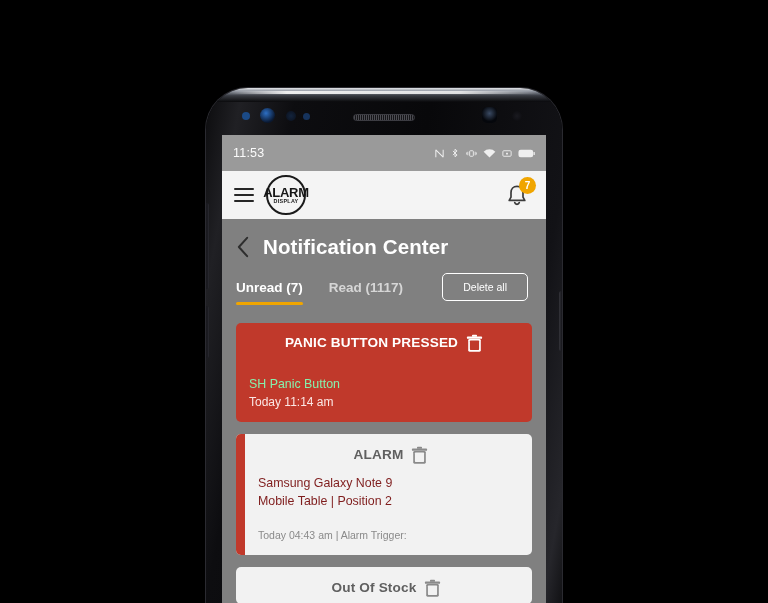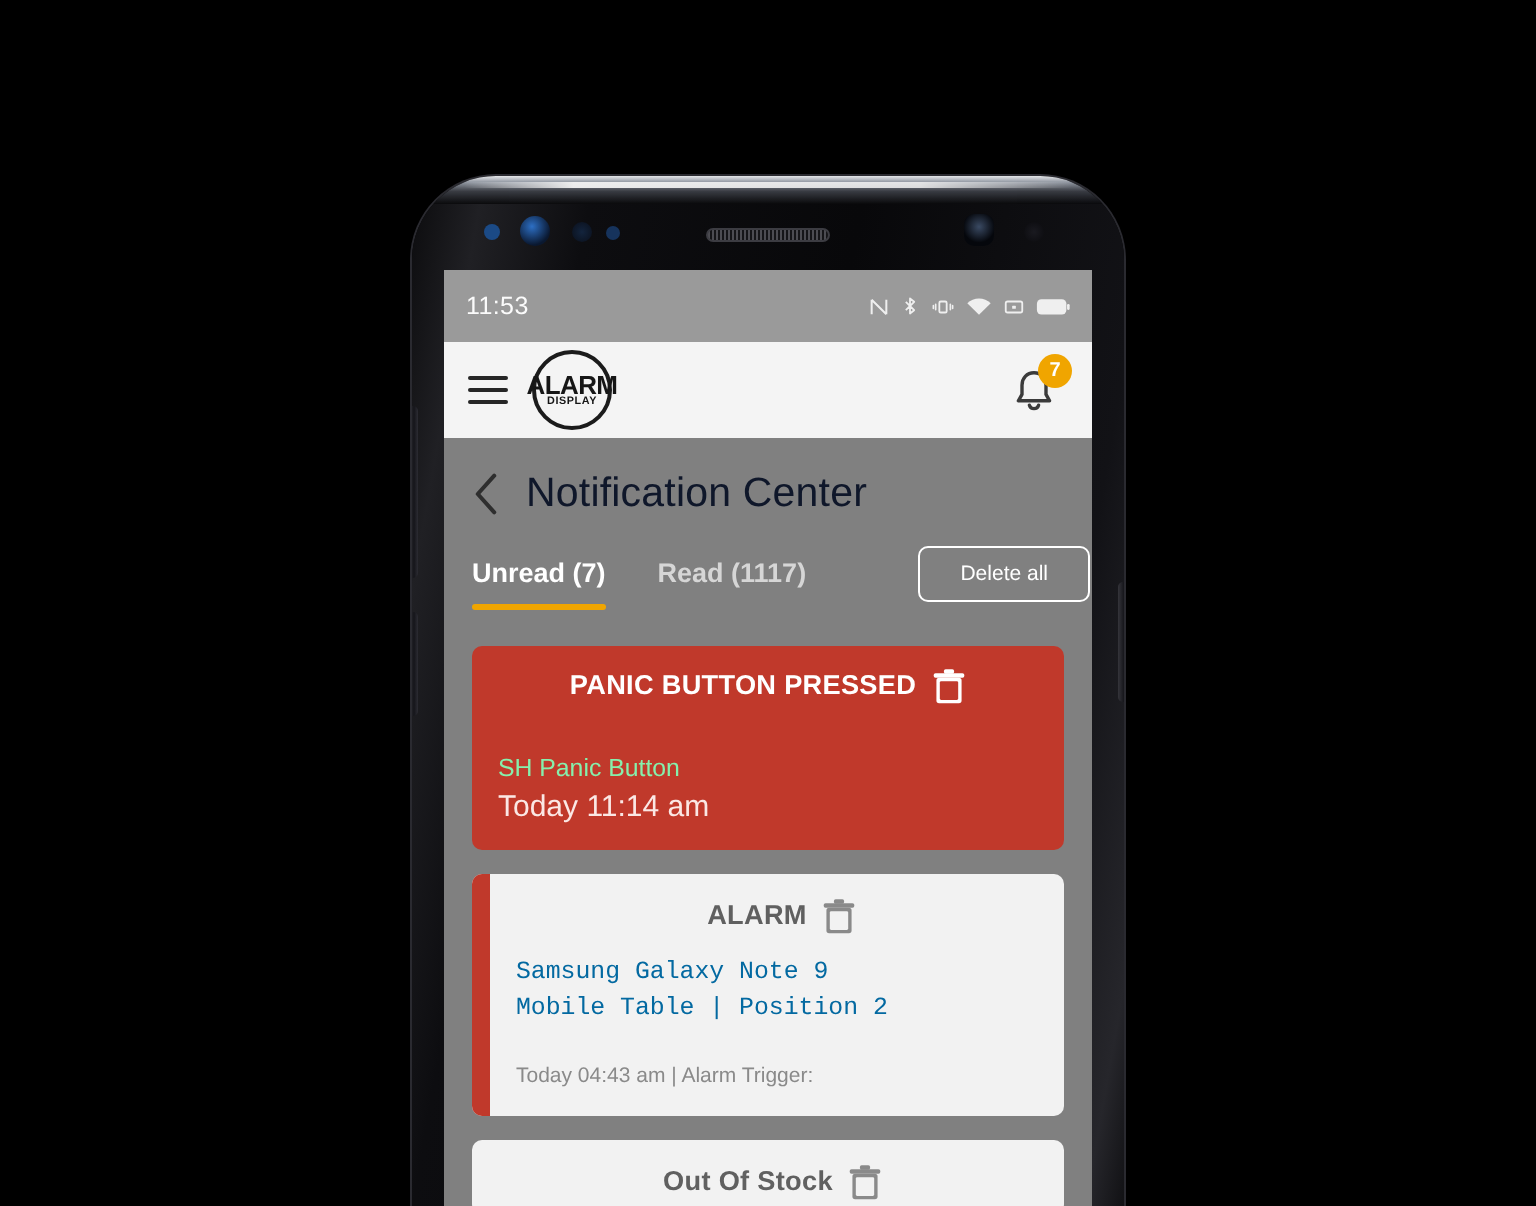--- a/index.html
+++ b/index.html
@@ -100,25 +100,25 @@
     font-size: 10px; font-weight: bold;
     display: flex; align-items: center; justify-content: center;
   }
 
   
   .content { background: #808080; height: calc(100% - 72px); position: relative; }
 
   .title-row { display: flex; align-items: center; padding: 16px 14px 0 14px; }
   .back-chevron { width: 14px; height: 22px; flex: 0 0 auto; }
   .page-title {
-    font-size: 20.5px; font-weight: normal; color: #0f172a;
+    font-size: 20.5px; font-weight: bold; color: #ffffff;
     margin-left: 13px; letter-spacing: .1px;
   }
 
-  .tabs-row { display: flex; align-items: center; padding: 14px 1px 0 14px; gap: 0; }
+  .tabs-row { display: flex; align-items: center; padding: 14px 18px 0 14px; gap: 0; }
   .tab { position: relative; padding-bottom: 9px; cursor: pointer; }
   .tab-label { font-size: 13.5px; font-weight: bold; color: #d6d6d6; }
   .tab.active .tab-label { color: #ffffff; }
   .tab.active::after {
     content: ""; position: absolute; left: 0; right: 0; bottom: 0;
     height: 2.6px; background: #f0a500; border-radius: 2px;
   }
   .tab.t2 { margin-left: 26px; }
   .delete-all {
     margin-left: auto; margin-bottom: 9px;
@@ -149,22 +149,22 @@
     gap: 8px;
   }
   .card-title { font-size: 13.6px; font-weight: bold; letter-spacing: .15px; }
   .card.red .card-title { color: #ffffff; }
   .card.light .card-title { color: #606060; }
 
   .trash { flex: 0 0 auto; cursor: pointer; margin-top: -1px; }
 
   .card-line { font-size: 12.2px; margin-top: 3px; }
   .card.red .l1 { color: #86efac; font-size: 12.4px; margin-top: 24px; }
-  .card.red .l-time { color: #fbe7e4; font-size: 15px; margin-top: 4px; }
-  .card.light .l1, .card.light .l2 { color: #0369a1; font-size: 12.4px; font-family: Liberation Mono, monospace; }
+  .card.red .l-time { color: #fbe7e4; font-size: 12px; margin-top: 4px; }
+  .card.light .l1, .card.light .l2 { color: #7f1d1d; font-size: 12.4px; }
   .card.light .l1 { margin-top: 11px; }
   .card.light .l2 { margin-top: 4px; }
   .card.light .l-time { color: #8a8a8a; font-size: 10.5px; margin-top: 21px; }
 
   .card.clipped .card-body { padding-bottom: 6px; }
 </style>
 </head>
 <body>
 
 <div id="stage">

